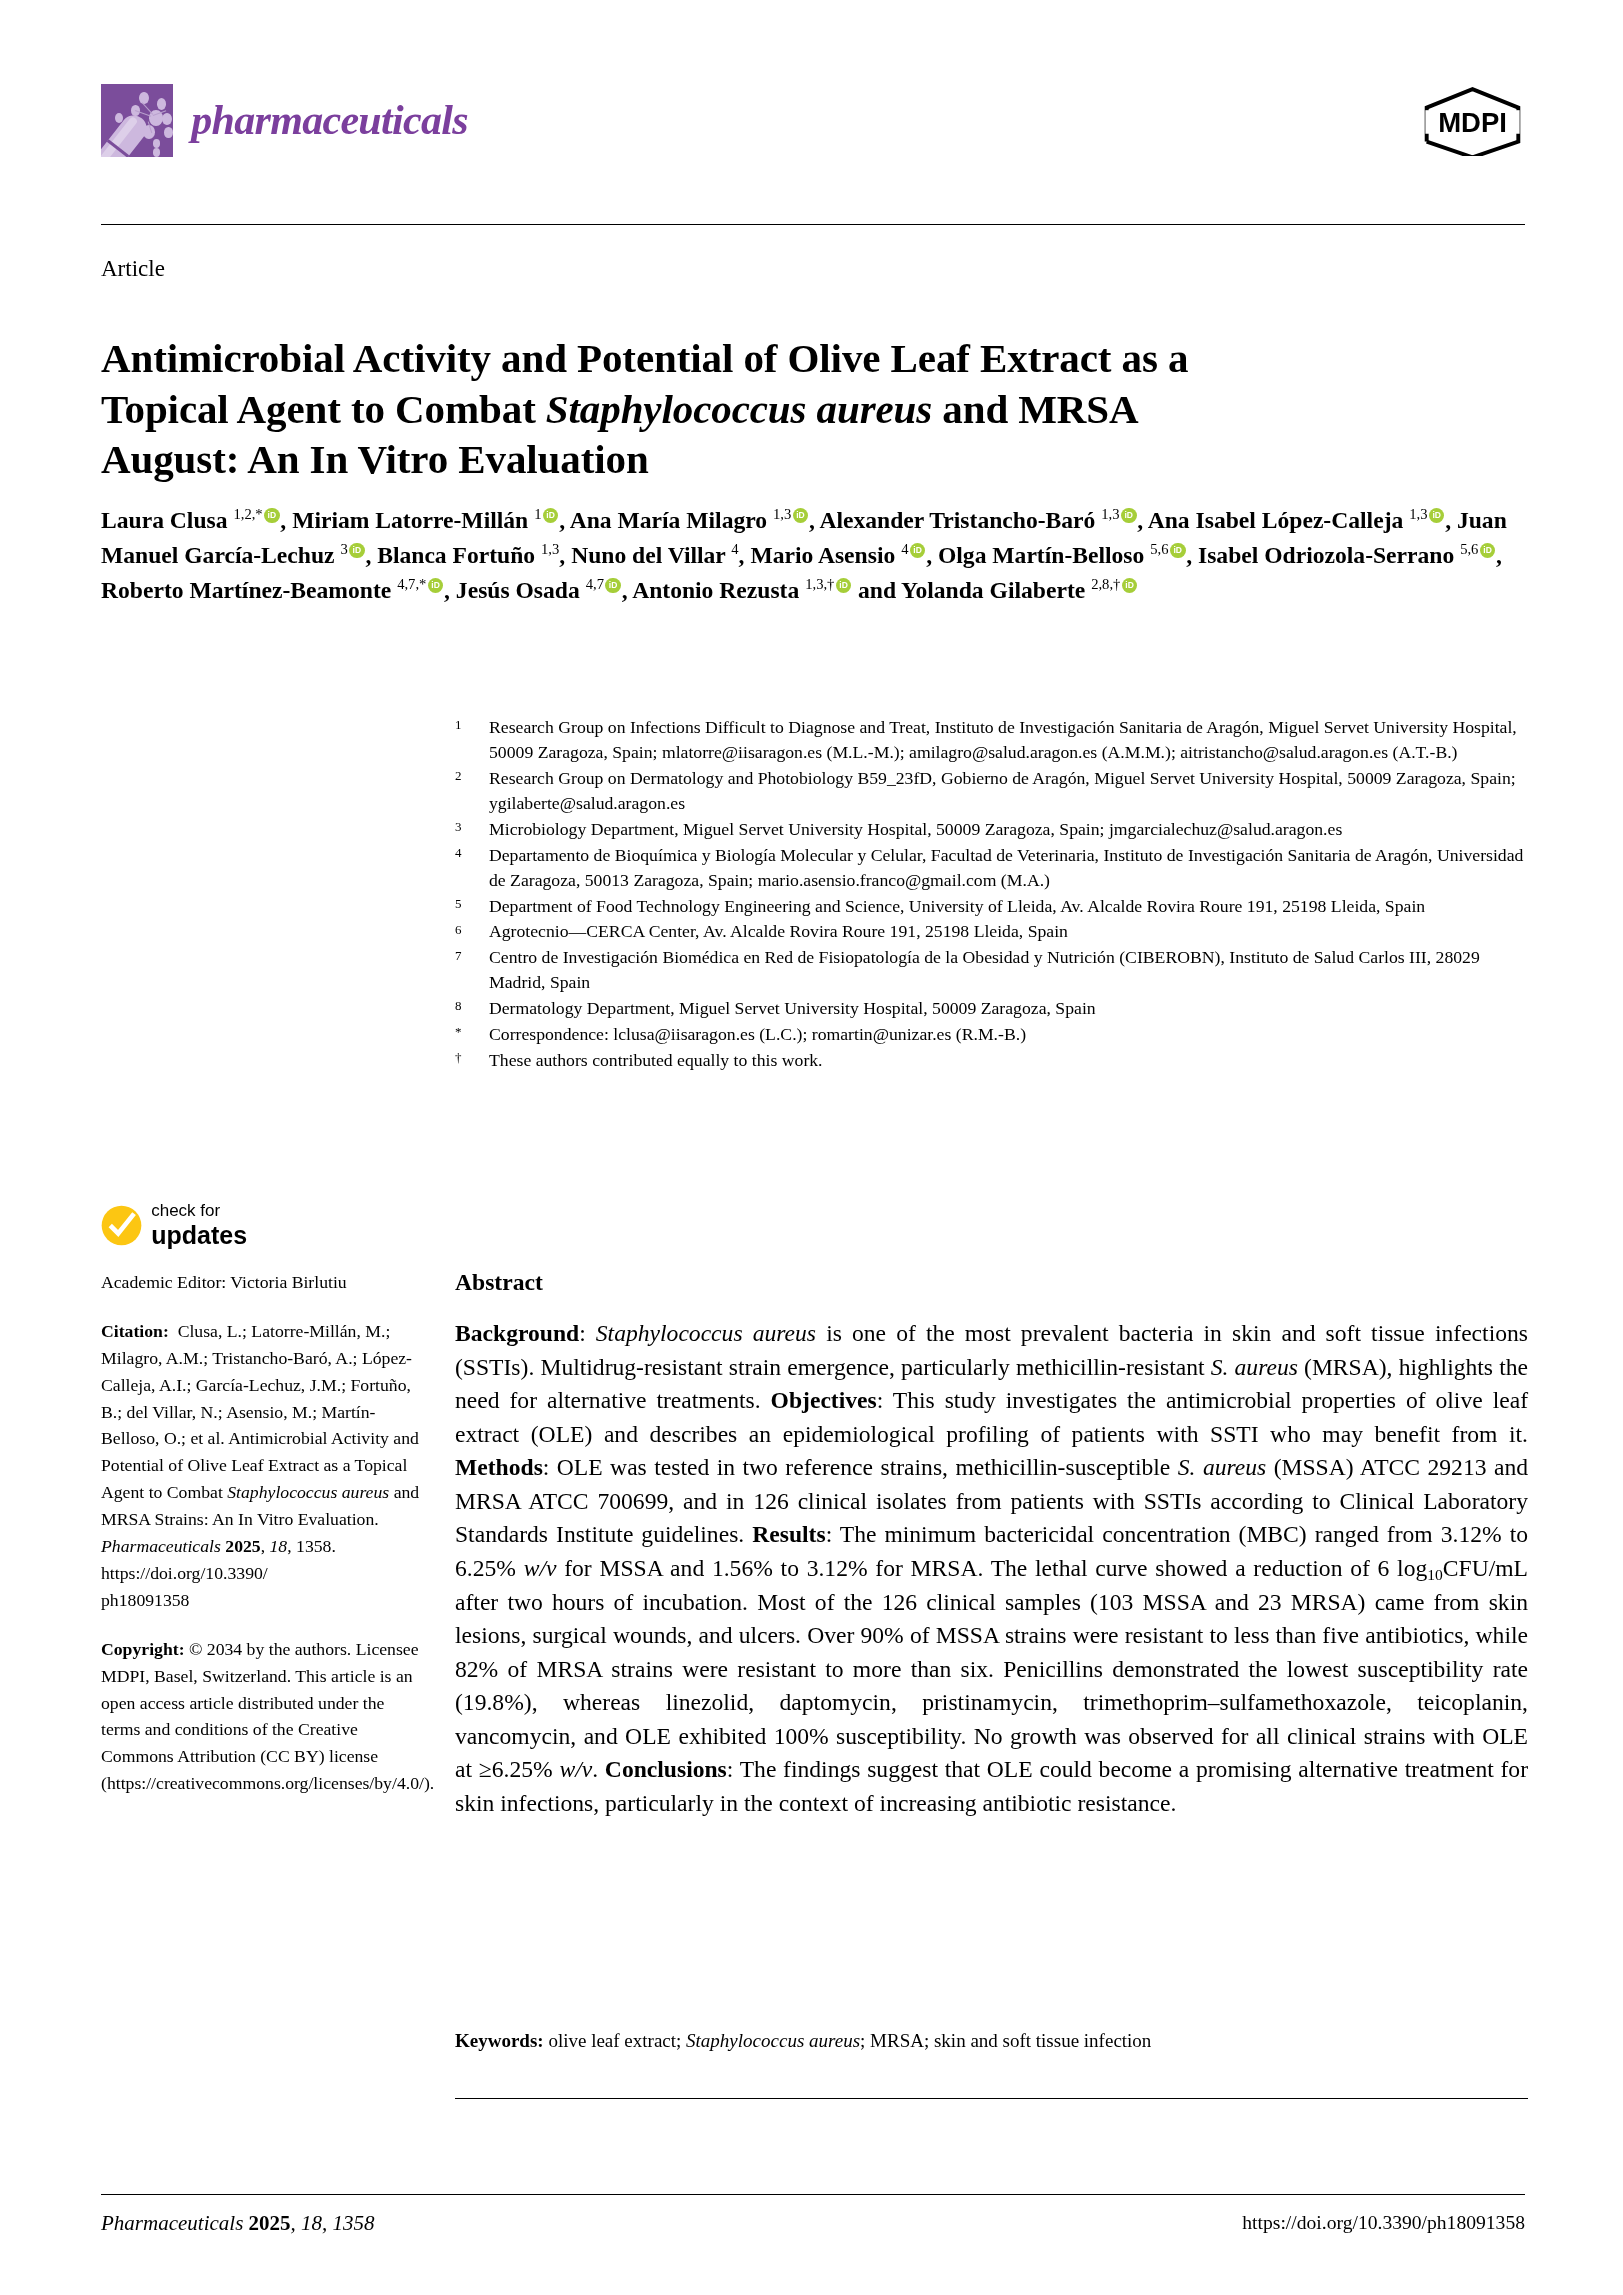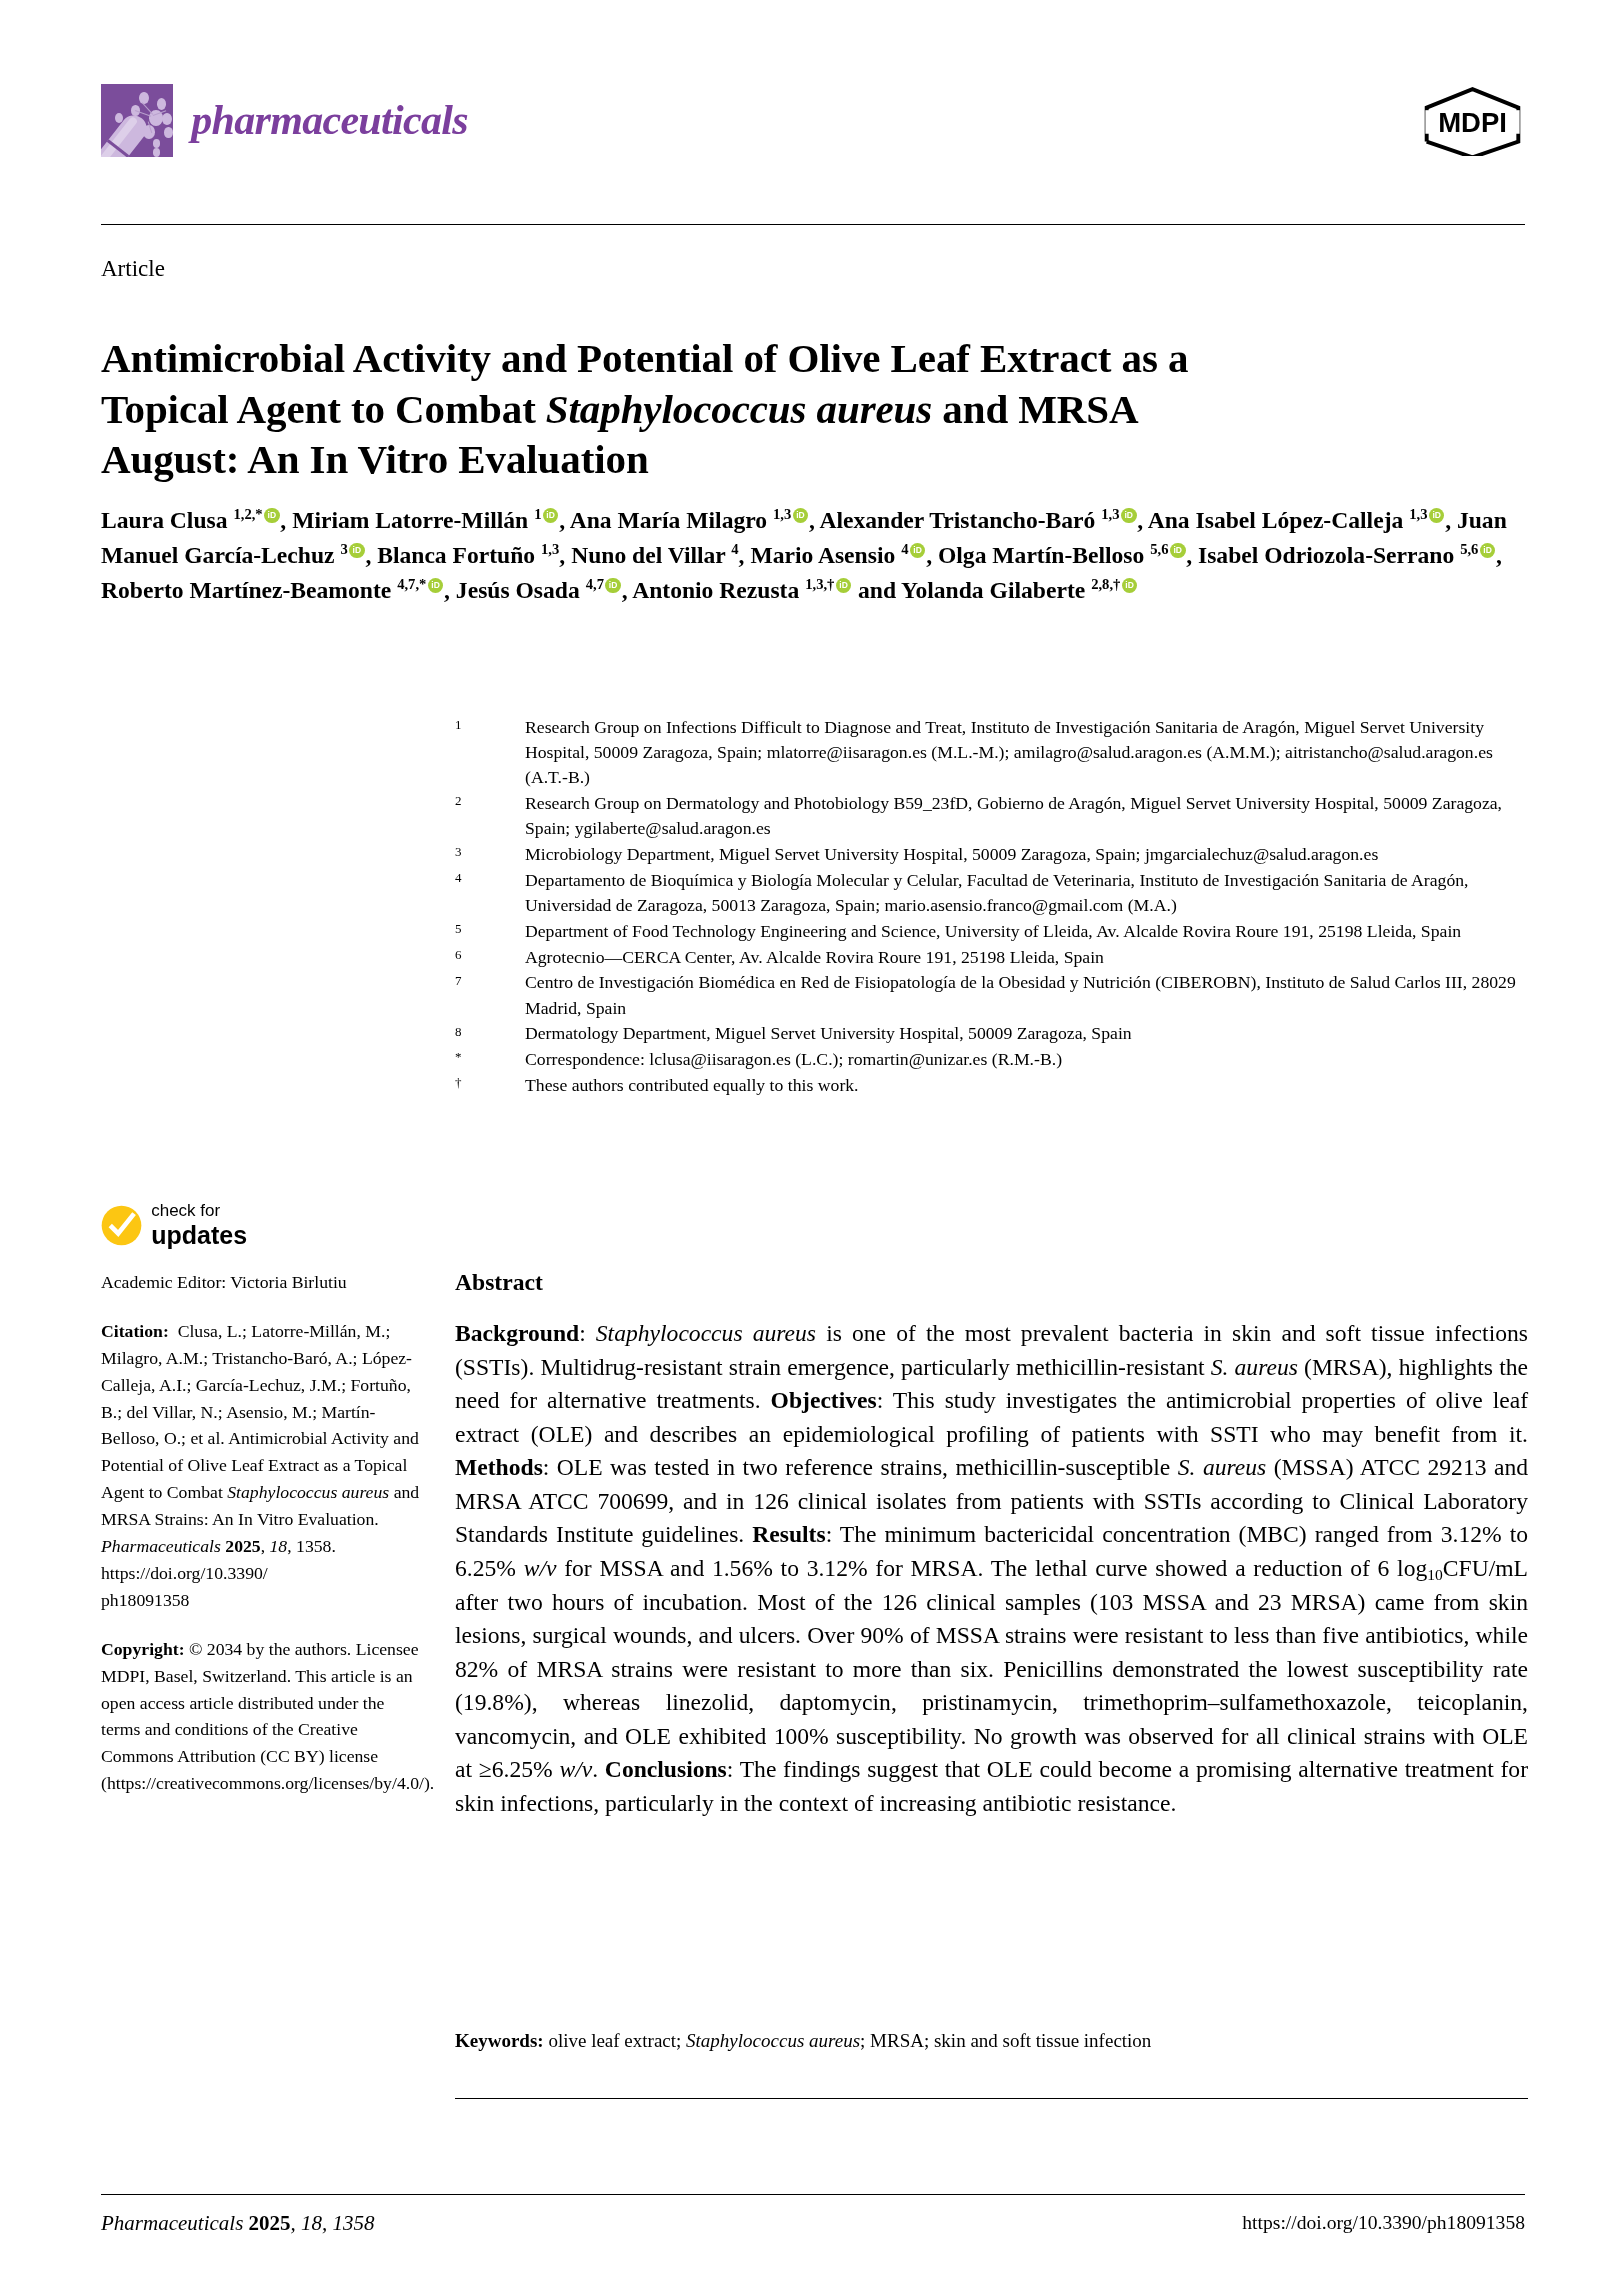--- a/index.html
+++ b/index.html
@@ -126,21 +126,21 @@
 
   .authors {
     position: absolute;
     left: 101px;
     top: 503px;
     width: 1427px;
     font-size: 23.6px;
     font-weight: bold;
     line-height: 1.48;
   }
-  .authors sup { font-size: 0.62em; font-weight: bold; vertical-align: super; }
+  .authors sup { font-size: 0.62em; font-weight: normal; vertical-align: super; }
   .orcid {
     display: inline-block;
     width: 15.7px; height: 15.7px;
     border-radius: 50%;
     background: #a6ce39;
     position: relative;
     vertical-align: 4.6px;
     margin: 0 0.7px 0 1.3px;
   }
   .orcid::after {
@@ -165,21 +165,21 @@
     font-size: 17.7px;
     line-height: 1.42;
   }
   .aff-row { display: flex; margin-bottom: 0.7px; }
   .aff-num {
     width: 34px;
     flex: 0 0 34px;
     font-size: 13px;
     padding-top: 1.3px;
   }
-  .aff-text { flex: 1; margin-left: 36px; }
+  .aff-text { flex: 1; }
 
   
   .sidebar {
     position: absolute;
     left: 101px;
     top: 1201px;
     width: 327px;
     font-size: 17.7px;
     line-height: 1.52;
   }

